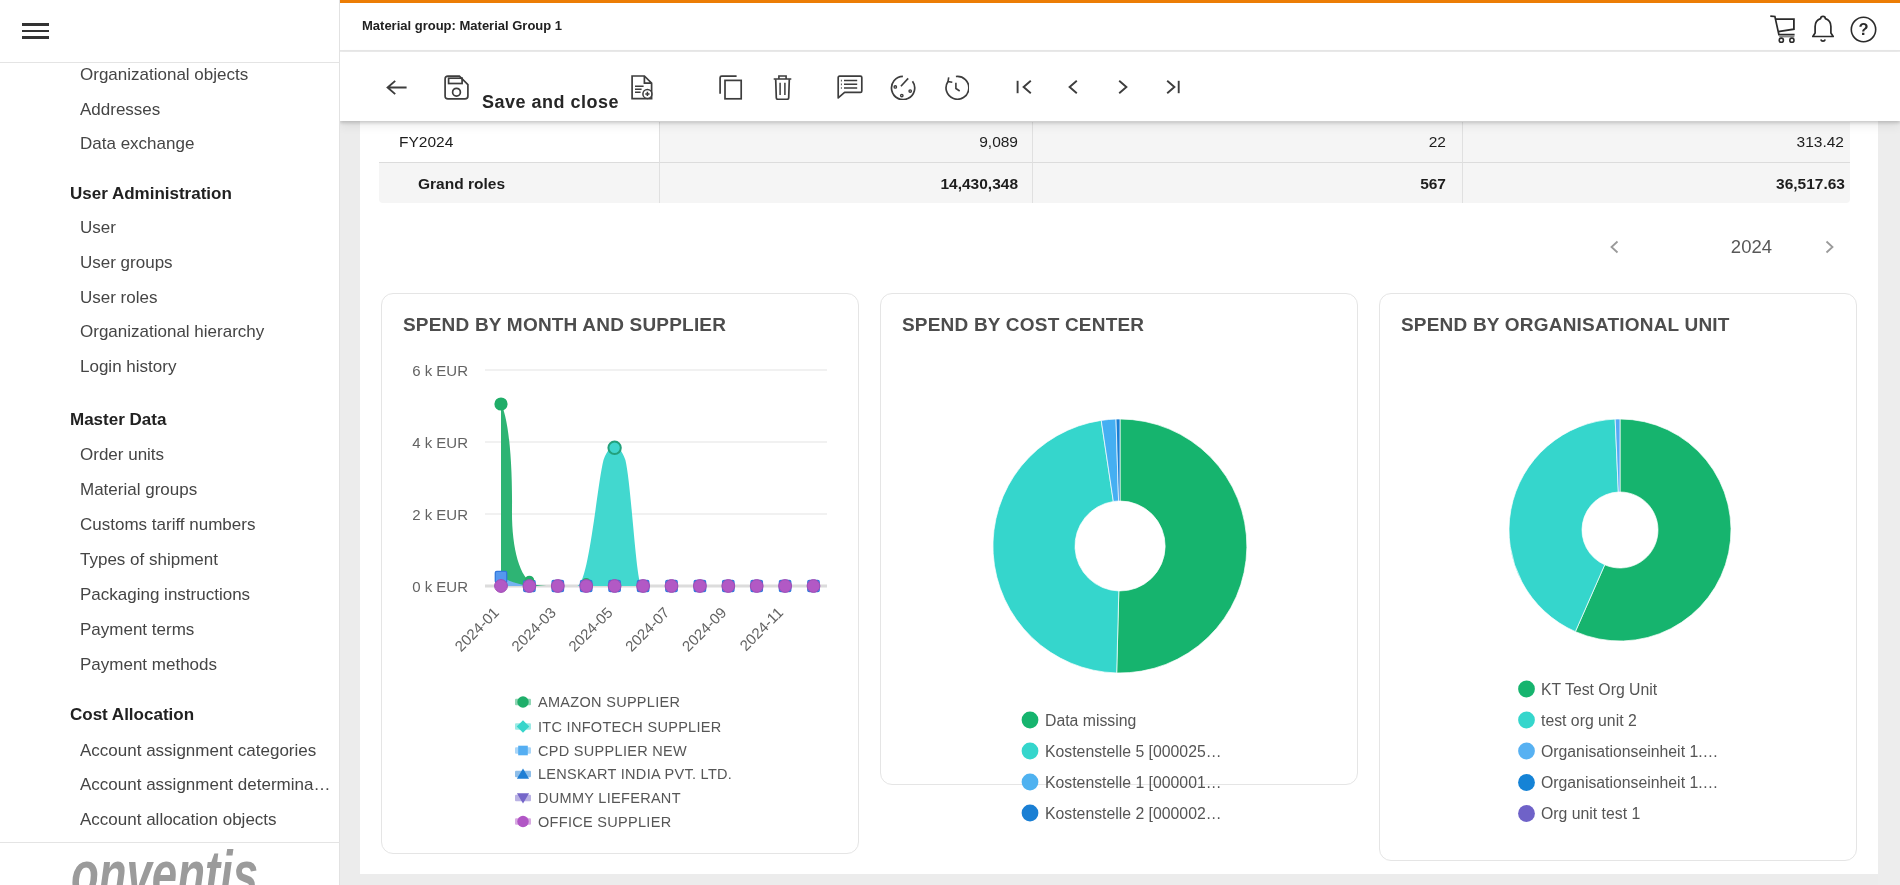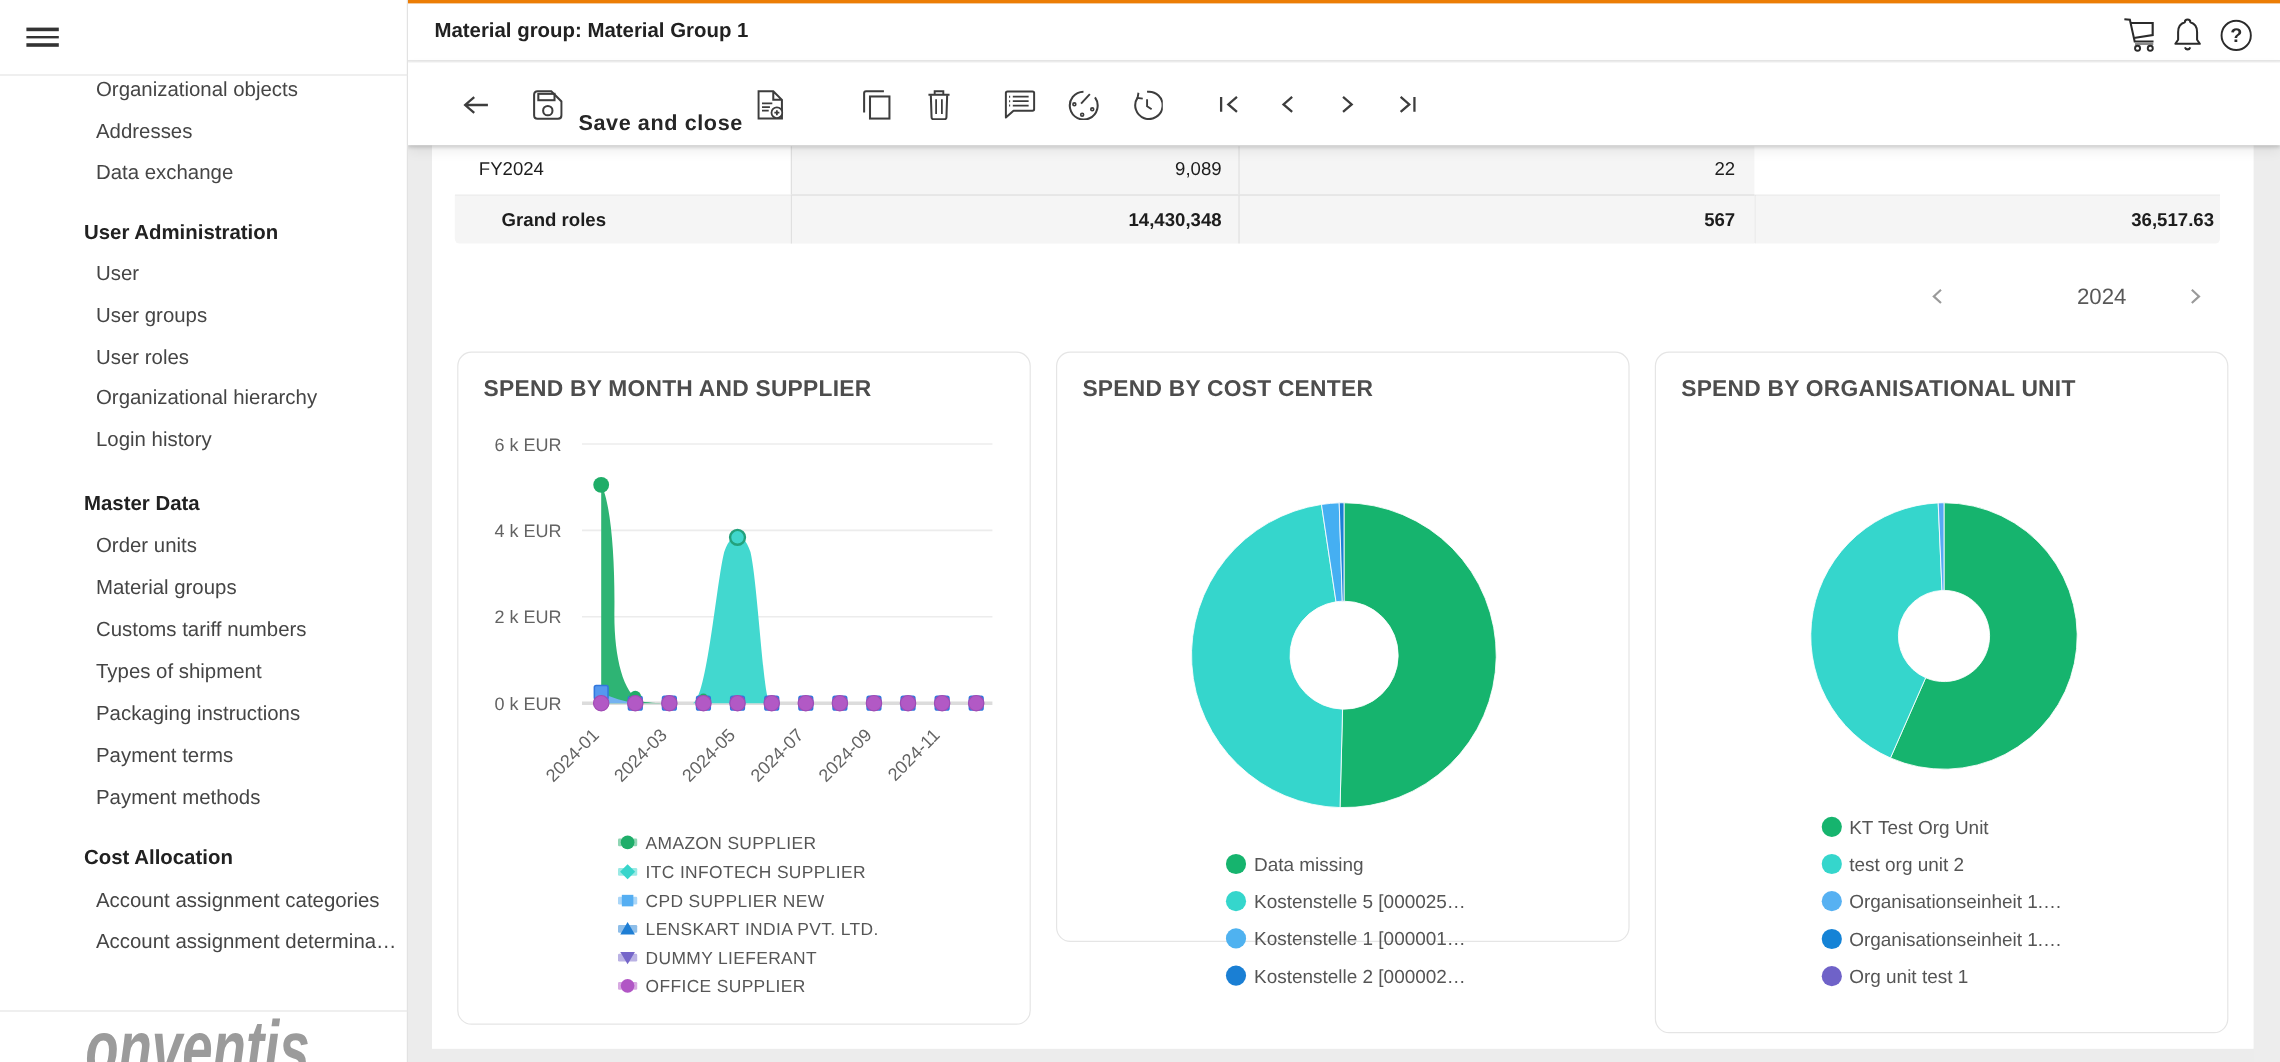--- a/index.html
+++ b/index.html
@@ -5,21 +5,21 @@
 .abs{position:absolute}
 
 #sidebar{position:absolute;left:0;top:0;width:340px;height:885px;background:#fff;border-right:1px solid #e2e2e2;z-index:5}
 .hline{position:absolute;left:0;width:340px;height:1px;background:#e4e4e4}
 .mi{position:absolute;left:80px;height:35px;line-height:35px;font-size:17px;color:#454545;white-space:nowrap}
 .mh{position:absolute;left:70px;height:35px;line-height:35px;font-size:17px;font-weight:700;color:#212121;white-space:nowrap}
 
 #content{position:absolute;left:340px;top:0;width:1560px;height:885px;background:#ececec}
 #orange{position:absolute;left:0;top:0;width:1560px;height:3px;background:#ec7d05}
 #titlebar{position:absolute;left:0;top:3px;width:1560px;height:48px;background:#fff;border-bottom:1px solid #e6e6e6}
-#titlebar .tt{position:absolute;left:22px;top:0;height:48px;line-height:46px;font-size:17px;font-weight:700;color:#212121}
+#titlebar .tt{position:absolute;left:22px;top:0;height:48px;line-height:46px;font-size:13px;font-weight:700;color:#212121}
 #toolbar{position:absolute;left:0;top:52px;width:1560px;height:69px;background:#fff;box-shadow:0 2px 3px rgba(0,0,0,.16),0 5px 10px rgba(0,0,0,.07);z-index:4}
 .tbi{position:absolute;top:0}
 #panel{position:absolute;left:20px;top:121px;width:1518px;height:753px;background:#fff}
 #scrolltrack{position:absolute;left:1538px;top:121px;width:22px;height:764px;background:#ededed}
 
 .trow{position:absolute;left:39px;width:1471px}
 .cell{position:absolute;top:0;height:100%;background:#f5f5f5;font-size:15.5px;color:#1d1d1d}
 .cell.white{background:#fff}
 .num{text-align:right}
 
@@ -44,20 +44,21 @@
 <div class="mi" style="top:437.4px">Order units</div>
 <div class="mi" style="top:471.9px">Material groups</div>
 <div class="mi" style="top:507.0px">Customs tariff numbers</div>
 <div class="mi" style="top:542.1px">Types of shipment</div>
 <div class="mi" style="top:577.2px">Packaging instructions</div>
 <div class="mi" style="top:612.3px">Payment terms</div>
 <div class="mi" style="top:647.4px">Payment methods</div>
 <div class="mh" style="top:696.8px">Cost Allocation</div>
 <div class="mi" style="top:733px">Account assignment categories</div>
 <div class="mi" style="top:767.0px">Account assignment determina…</div>
+<div class="mi" style="top:802.1px">Account allocation objects</div>
 <div class="hline" style="top:842px"></div>
 <svg class="abs" style="left:60px;top:843px" width="220" height="60" viewBox="0 0 220 60">
 <text x="11" y="53" font-family="Liberation Sans,sans-serif" font-size="65" font-weight="bold" font-style="italic" fill="#9b9b9b" textLength="187" lengthAdjust="spacingAndGlyphs">onventis</text>
 </svg>
 </div>
 <div id="content">
     <div id="scrolltrack"></div>
     <div id="panel"></div>
     <div id="orange"></div>
 <div id="titlebar">
@@ -132,20 +133,21 @@
       </svg>
 <svg class="tbi" style="left:818.8px;top:23px" width="24" height="24" viewBox="0 0 24 24" fill="none" stroke="#3d3d3d" stroke-width="1.7">
         <path d="M8.2 5.8 L15.4 12 L8.2 18.2" stroke-width="1.9"></path>
         <path d="M19.7 5.8 V18.2" stroke-width="1.9"></path>
       </svg>
 </div>
 <div class="trow" style="top:122px;height:39.5px">
 <div class="cell white" style="left:0;width:280px;line-height:39.5px;padding-left:20px">FY2024</div>
 <div class="cell num" style="left:280px;width:373px;line-height:39.5px;padding-right:14px;border-left:1px solid #e0e0e0">9,089</div>
 <div class="cell num" style="left:653px;width:430px;line-height:39.5px;padding-right:16px;border-left:1px solid #e0e0e0">22</div>
+<div class="cell num" style="left:1083px;width:388px;line-height:39.5px;padding-right:6px;border-left:1px solid #e0e0e0">313.42</div>
 </div>
 <div class="trow" style="top:161.5px;height:41.5px;font-weight:700">
 <div class="cell" style="left:0;width:280px;line-height:41px;padding-left:39px;border-top:1px solid #dcdcdc;border-radius:0 0 0 4px">Grand roles</div>
 <div class="cell num" style="left:280px;width:373px;line-height:41px;padding-right:14px;border-top:1px solid #dcdcdc;border-left:1px solid #e0e0e0">14,430,348</div>
 <div class="cell num" style="left:653px;width:430px;line-height:41px;padding-right:16px;border-top:1px solid #dcdcdc;border-left:1px solid #e0e0e0">567</div>
 <div class="cell num" style="left:1083px;width:388px;line-height:41px;padding-right:5px;border-top:1px solid #dcdcdc;border-left:1px solid #e0e0e0;border-radius:0 0 4px 0">36,517.63</div>
 </div>
 <svg class="abs" style="left:1268px;top:240px" width="14" height="14" viewBox="0 0 14 14" fill="none" stroke="#9a9a9a" stroke-width="1.8">
       <path d="M9.5 1.5 L3.5 7 L9.5 12.5"></path>
     </svg>

